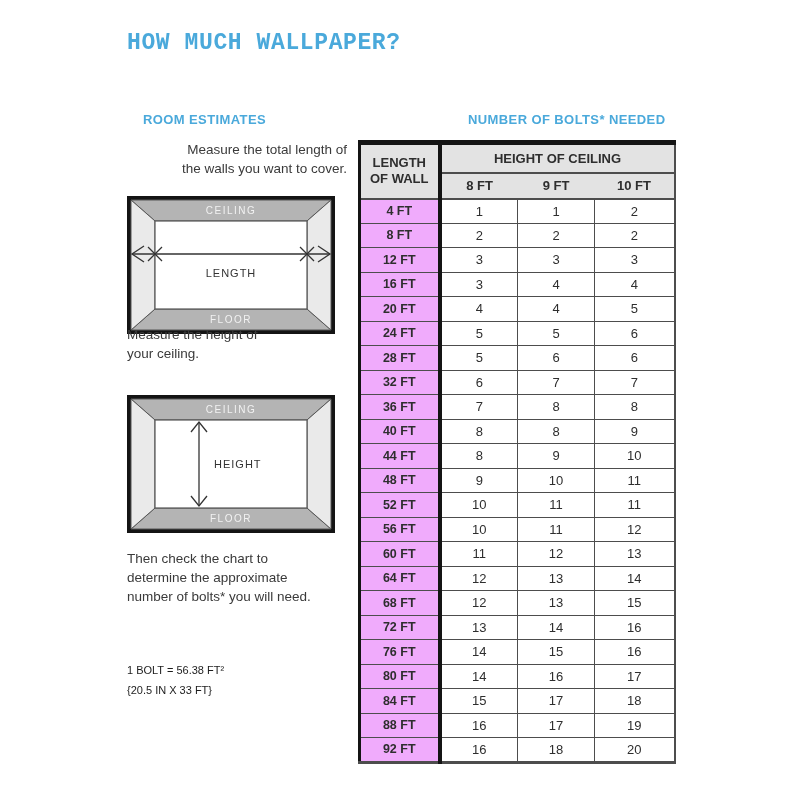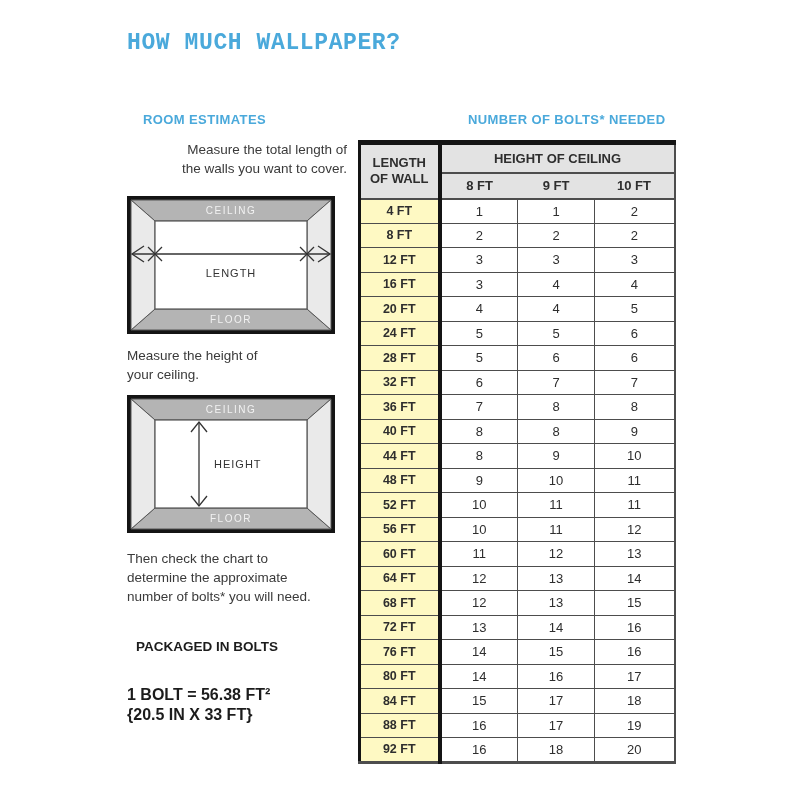--- a/index.html
+++ b/index.html
@@ -26,35 +26,35 @@
   }
   .left-heading { left: 127px; top: 112px; }
   .table-heading { left: 428px; top: 112px; padding-left: 24px; }
 
   .para {
     left: 127px; width: 220px;
     font-size: 13.5px; line-height: 19px; color: #3a3a3a;
     white-space: pre-line;
   }
   .para-1 { top: 140px; text-align: right; }
-  .para-2 { top: 346px; }
+  .para-2 { top: 325px; }
   .para-3 { top: 549px; }
 
   .diagram { left: 127px; width: 208px; height: 138px; }
   .diagram-1 { top: 196px; }
   .diagram-2 { top: 395px; }
 
   .footnote {
     left: 127px; top: 637px;
     font-size: 13.5px; font-weight: bold; color: #1c1c1c; line-height: 19px;
   }
   .footnote .indent { padding-left: 9px; }
   .bolt-def {
-    left: 127px; top: 685px;
-    font-size: 16px; font-weight: bold; color: #1c1c1c; line-height: 20px;
+    left: 127px; top: 660px;
+    font-size: 11px; font-weight: normal; color: #1c1c1c; line-height: 20px;
     white-space: pre-line;
   }
 
   .wall-label {
     font-size: 10px; letter-spacing: 1.5px; fill: #f2f2f2;
     font-family: "Liberation Sans", sans-serif;
   }
   .dim-label {
     font-size: 11px; letter-spacing: 1px; fill: #333333;
     font-family: "Liberation Sans", sans-serif;
@@ -86,21 +86,21 @@
     border-right: 4px solid #141414;
     white-space: pre-line; line-height: 16px;
     font-size: 13px;
   }
   table.bolts tr.group-row { height: 30px; }
   table.bolts tr.subhead-row { height: 26px; }
   table.bolts tr.subhead-row th { border-left: none; border-right: none; }
 
   table.bolts tbody tr { height: 24.5px; }
   table.bolts tbody th {
-    background: #fef9c3; font-weight: bold;
+    background: #f0abfc; font-weight: bold;
     border-right: 4px solid #141414;
     border-top: 1.5px solid #4d4d4d;
     font-size: 12.5px;
   }
   table.bolts tbody td {
     background: #ffffff;
     border: 1.5px solid #4d4d4d;
     font-weight: normal;
   }
 </style>
@@ -153,21 +153,20 @@
   <text x="104" y="18" text-anchor="middle" class="wall-label">CEILING</text>
   <text x="104" y="127" text-anchor="middle" class="wall-label">FLOOR</text>
   <text x="87" y="73" class="dim-label">HEIGHT</text>
 </svg>
 
 <div class="abs para para-3">Then check the chart to
 determine the approximate
 number of bolts* you will need.</div>
 
 <div class="abs footnote">
-  <div class="indent">PACKAGED IN BOLTS</div>
 </div>
 
 <div class="abs bolt-def">1 BOLT = 56.38 FT²
 {20.5 IN X 33 FT}</div>
 
 <div class="abs section-heading table-heading">NUMBER OF BOLTS* NEEDED</div>
 
 <table class="bolts">
   <colgroup>
       <col class="c1">

